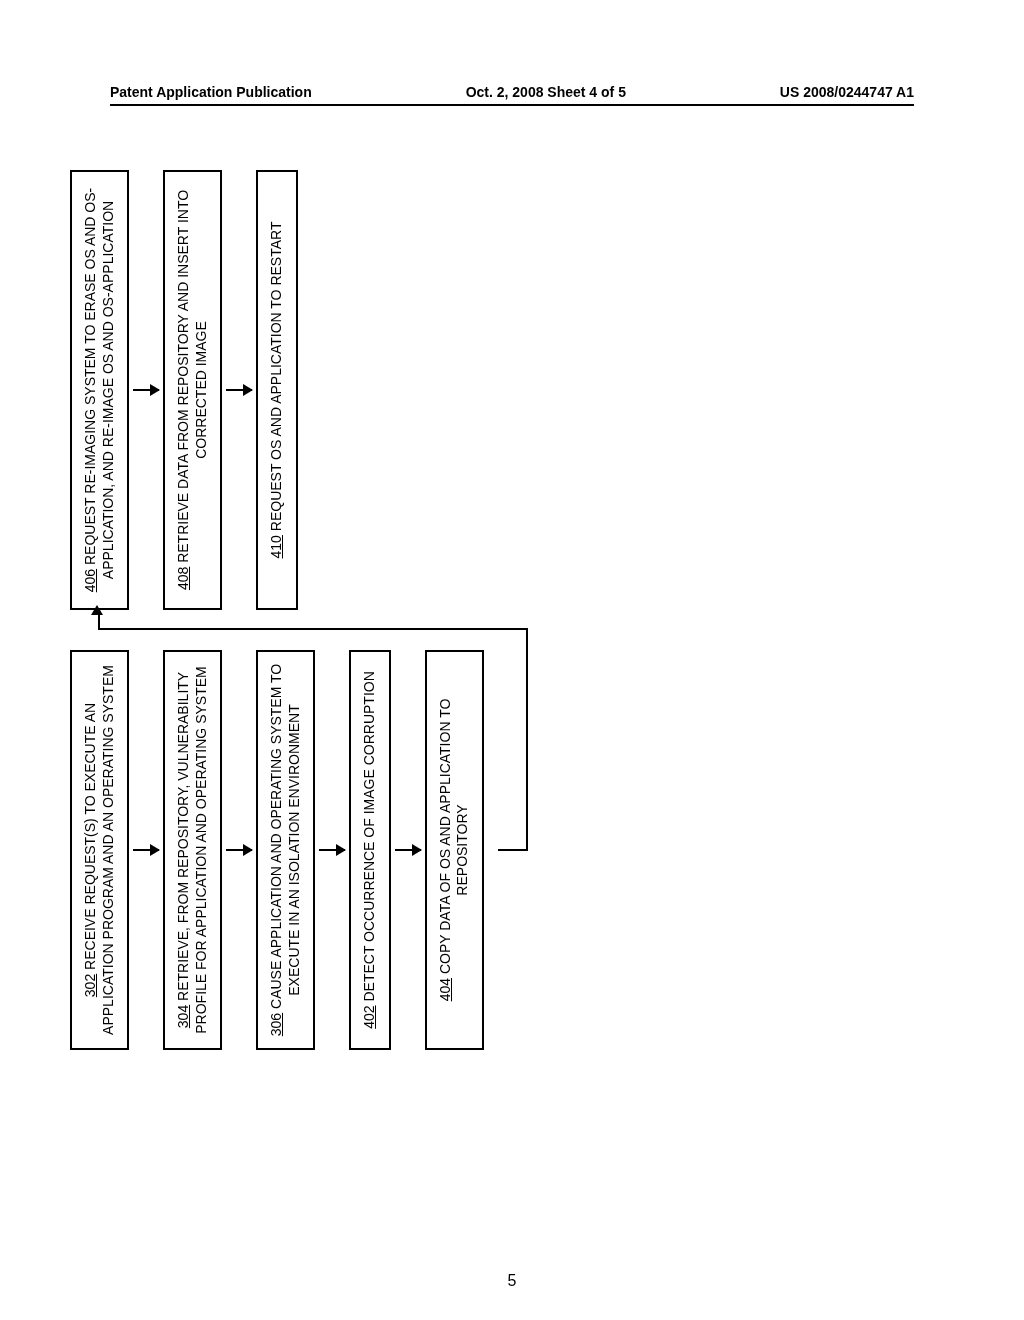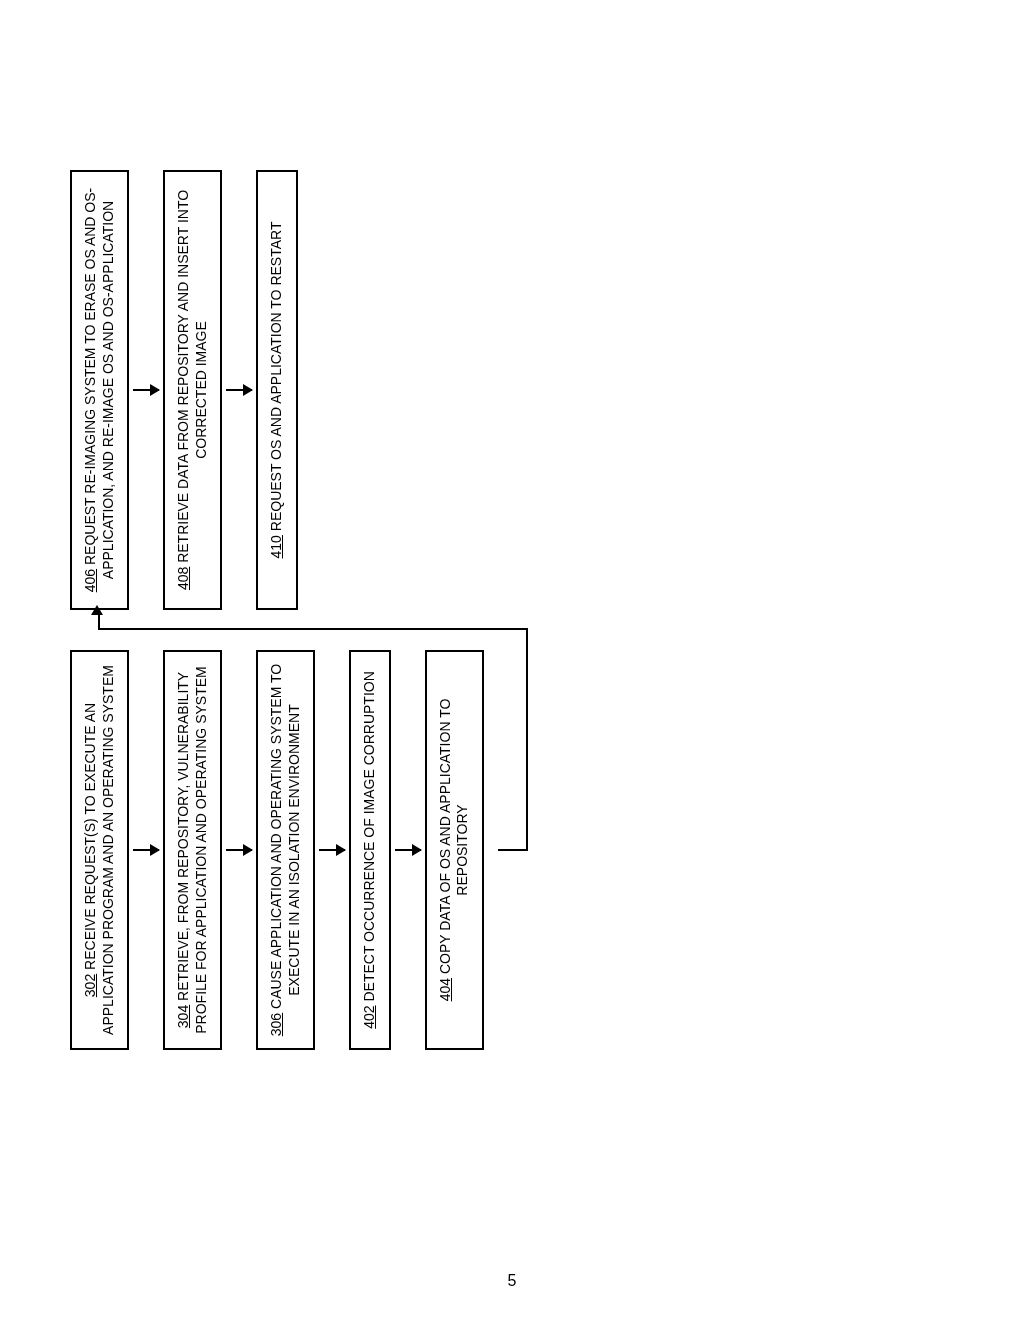--- a/index.html
+++ b/index.html
@@ -80,20 +80,25 @@
     left: 50%;
     transform: translateX(-50%);
     font-size: 16px;
   }
 </style>
 </head>
 <body>
 
 <div class="page">
 
+  <div class="header">
+    <span>Patent Application Publication</span>
+    <span>Oct. 2, 2008  Sheet 4 of 5</span>
+    <span>US 2008/0244747 A1</span>
+  </div>
 
   <div class="diagram">
 
     <div class="col col-left">
       <div class="box">
         <span class="num">302</span>&nbsp;<span>RECEIVE REQUEST(S) TO EXECUTE AN APPLICATION PROGRAM AND AN OPERATING SYSTEM</span>
       </div>
       <div class="arrow-down"></div>
       <div class="box">
         <span class="num">304</span>&nbsp;<span>RETRIEVE, FROM REPOSITORY, VULNERABILITY PROFILE FOR APPLICATION AND OPERATING SYSTEM</span>

